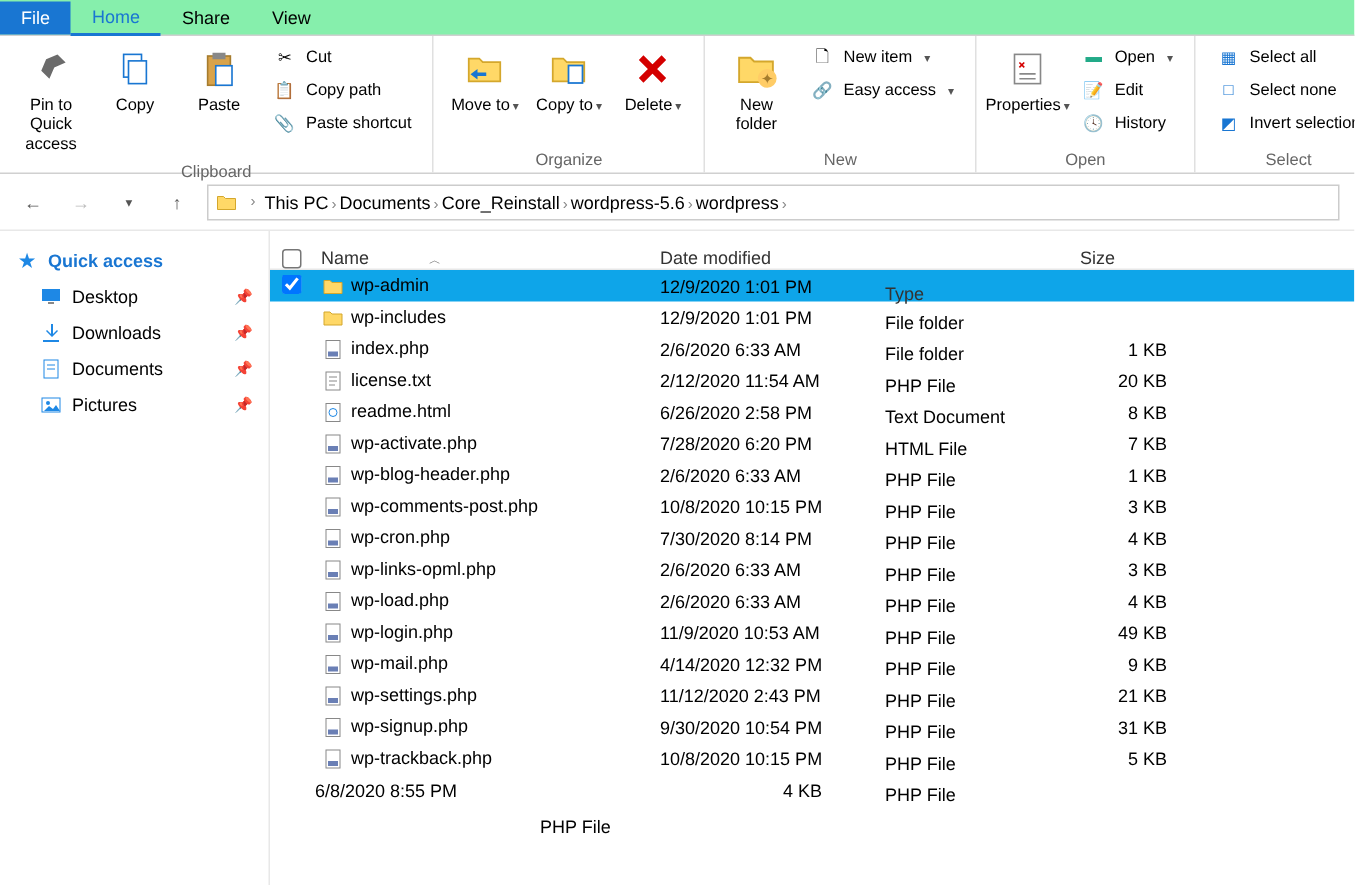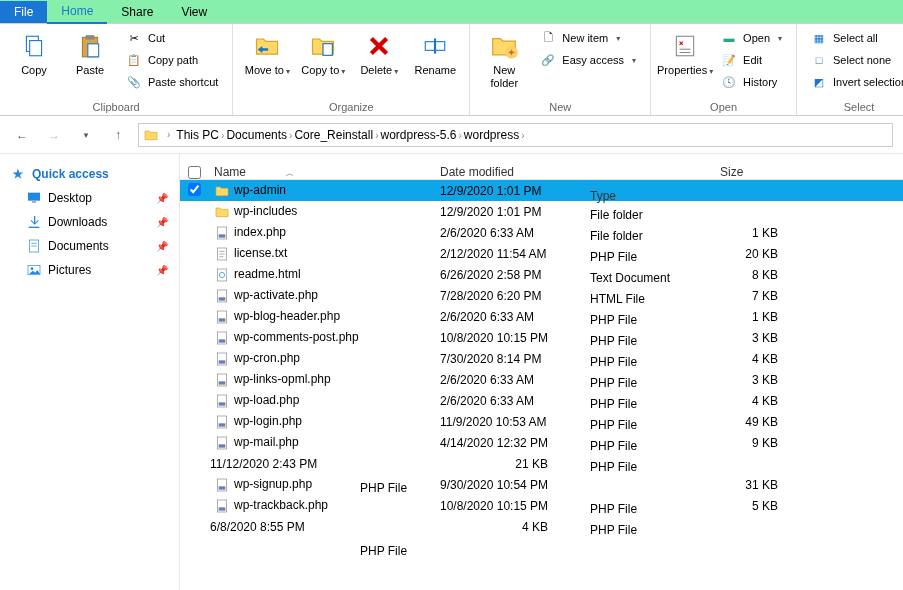--- a/index.html
+++ b/index.html
@@ -70,20 +70,28 @@
   <div class="tab">View</div>
 </div>
 
 <div class="ribbon">
 
   <div class="group">
     <div class="group-body">
       <div class="bigbtn">
         <span class="icon">
             <svg width="26" height="26" viewBox="0 0 24 24">
+              <path fill="#6b6b6b" d="M16 3l5 5-7 3-3 7-5-5 3-7z"></path>
+            </svg>
+          </span>
+        <span class="lbl">Pin to Quick access</span>
+      </div>
+      <div class="bigbtn">
+        <span class="icon">
+            <svg width="26" height="26" viewBox="0 0 24 24">
               <rect x="5" y="3" width="11" height="14" fill="#fff" stroke="#1976d2"></rect>
               <rect x="8" y="7" width="11" height="14" fill="#fff" stroke="#1976d2"></rect>
             </svg>
           </span>
         <span class="lbl">Copy</span>
       </div>
       <div class="bigbtn">
         <span class="icon">
             <svg width="26" height="26" viewBox="0 0 24 24">
               <rect x="5" y="4" width="14" height="18" fill="#d9a34a" stroke="#a67c2e"></rect>
@@ -131,29 +139,20 @@
           </span>
         <span class="lbl"><span>Copy to</span><span class="drop">▾</span></span>
       </div>
       <div class="bigbtn">
         <span class="icon">
             <svg width="26" height="26" viewBox="0 0 24 24">
               <path stroke="#d40000" stroke-width="4" d="M5 5l14 14M19 5L5 19"></path>
             </svg>
           </span>
         <span class="lbl"><span>Delete</span><span class="drop">▾</span></span>
-      </div>
-      <div class="bigbtn">
-        <span class="icon">
-            <svg width="26" height="26" viewBox="0 0 24 24">
-              <rect x="3" y="8" width="18" height="8" fill="none" stroke="#1976d2"></rect>
-              <line x1="12" y1="5" x2="12" y2="19" stroke="#1976d2" stroke-width="2"></line>
-            </svg>
-          </span>
-        <span class="lbl">Rename</span>
       </div>
     </div>
     <div class="group-label">Organize</div>
   </div>
 
   <div class="group">
     <div class="group-body">
       <div class="bigbtn">
         <span class="icon">
             <svg width="30" height="30" viewBox="0 0 24 24">
@@ -465,20 +464,26 @@
                 <rect x="5" y="3" width="14" height="18" fill="#fff" stroke="#888"></rect>
                 <rect x="7" y="14" width="10" height="5" fill="#6a7fb5"></rect>
               </svg>
             </span><span>wp-mail.php</span></div>
           <div class="col-date">4/14/2020 12:32 PM</div>
           <div class="col-type">PHP File</div>
           <div class="col-size">9 KB</div>
         </div>
         <div class="row">
           <div class="col-check"><input type="checkbox" style=""></div>
+          <div class="col-name"><span class="ficon">
+              <svg width="16" height="16" viewBox="0 0 24 24">
+                <rect x="5" y="3" width="14" height="18" fill="#fff" stroke="#888"></rect>
+                <rect x="7" y="14" width="10" height="5" fill="#6a7fb5"></rect>
+              </svg>
+            </span><span>wp-settings.php</span></div>
           <div class="col-date">11/12/2020 2:43 PM</div>
           <div class="col-type">PHP File</div>
           <div class="col-size">21 KB</div>
         </div>
         <div class="row">
           <div class="col-check"><input type="checkbox" style=""></div>
           <div class="col-name"><span class="ficon">
               <svg width="16" height="16" viewBox="0 0 24 24">
                 <rect x="5" y="3" width="14" height="18" fill="#fff" stroke="#888"></rect>
                 <rect x="7" y="14" width="10" height="5" fill="#6a7fb5"></rect>

